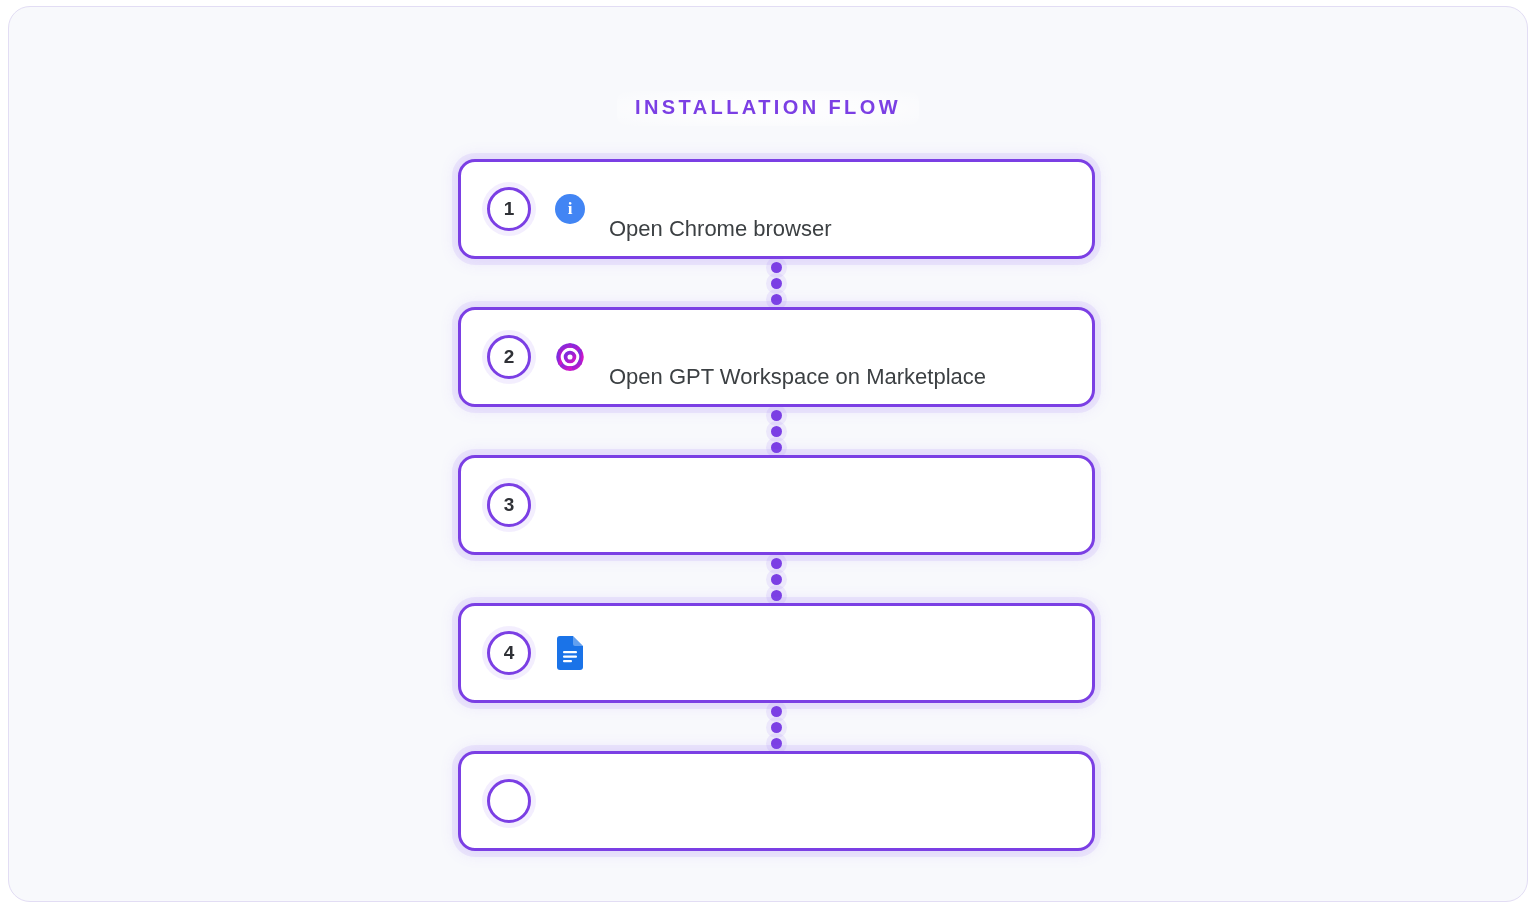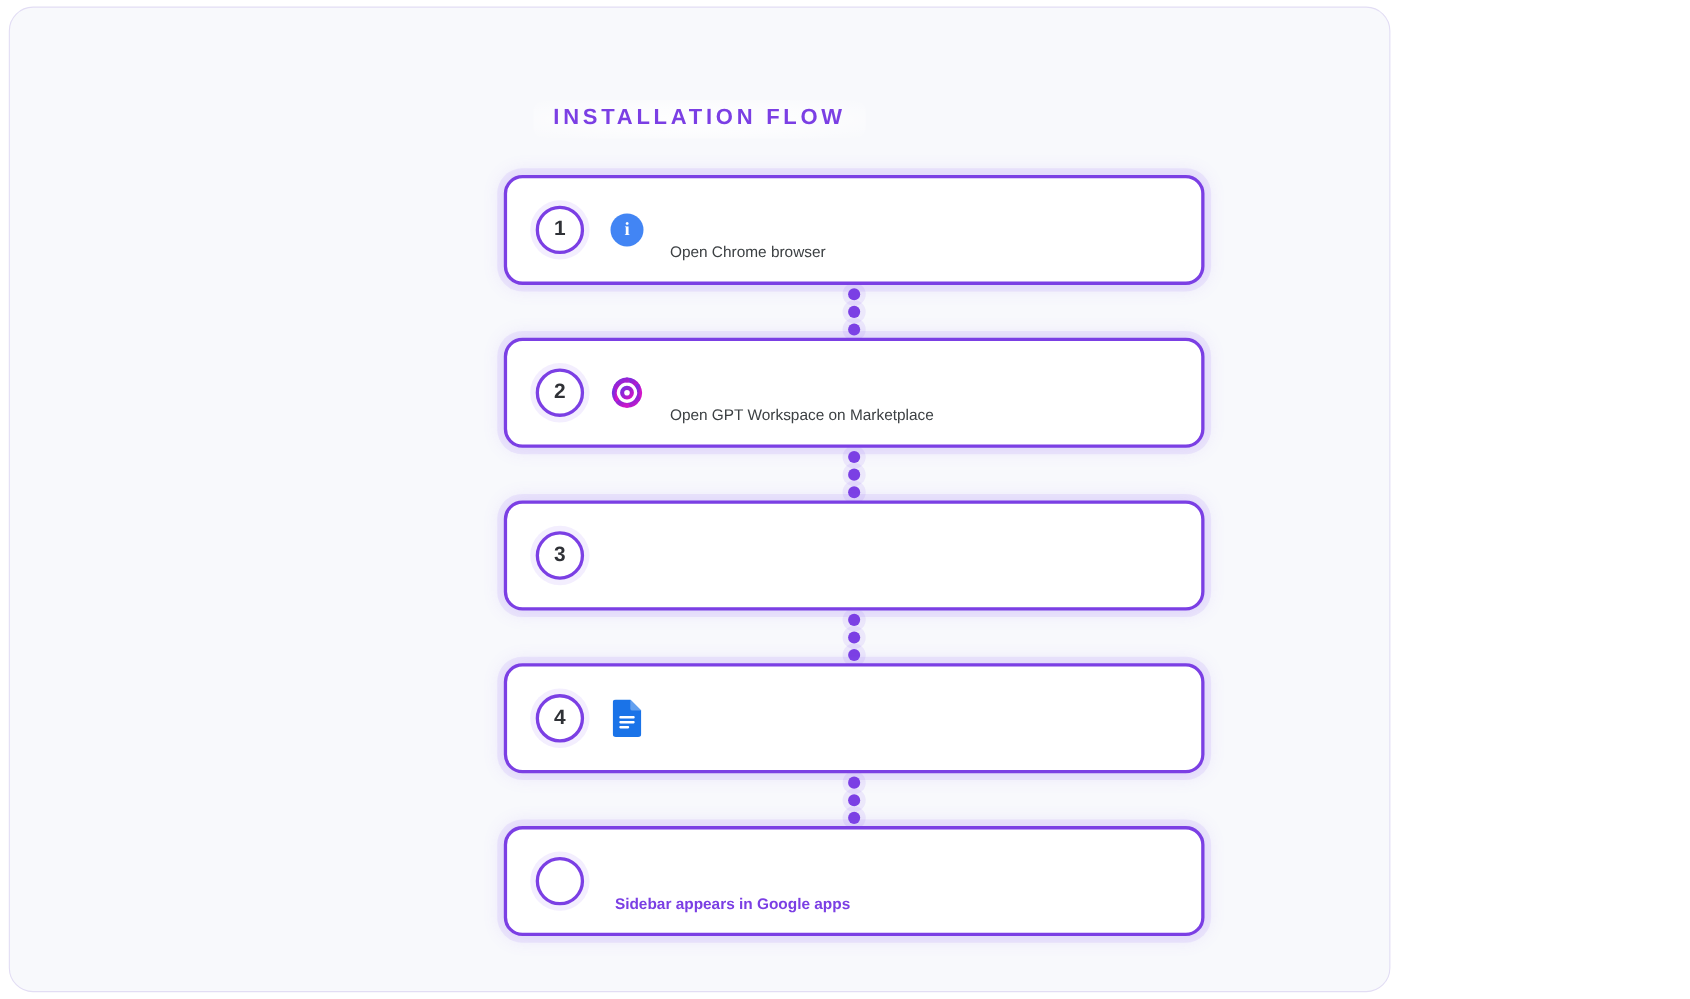--- a/index.html
+++ b/index.html
@@ -11,21 +11,21 @@
     background: #ffffff;
     font-family: "Liberation Sans", sans-serif;
     overflow: hidden;
   }
 
   
   #flow-frame {
     position: absolute;
     left: 8px;
     top: 6px;
-    width: 1256px;
+    width: 1520px;
     height: 896px;
     background: #f8f9fc;
     border: 1.5px solid #e2ddf4;
     border-radius: 22px;
     overflow: hidden;
   }
 
   
   #flow-title {
     position: absolute;
@@ -93,21 +93,21 @@
     width: 34px;
     height: 34px;
     margin-left: 22px;
     display: flex;
     align-items: center;
     justify-content: center;
   }
 
   .step-label {
     margin-left: 22px;
-    font-size: 14px;
+    font-size: 22px;
     color: #3c4043;
     white-space: nowrap;
     margin-top: 40px;
   }
   .step-card.final .step-label {
     font-weight: bold;
     color: #7b3fe4;
   }
   
   .step-card.no-icon .step-label { margin-left: 28px; }
@@ -218,17 +218,16 @@
           </svg>
         </span>
       </div>
       <div class="connector">
         <span class="dot" style="background: rgb(123, 63, 228);"></span>
         <span class="dot" style="background: rgb(123, 63, 228);"></span>
         <span class="dot" style="background: rgb(123, 63, 228);"></span>
       </div>
       <div class="step-card final no-icon" style="border-color: rgb(123, 63, 228);">
         <div class="step-badge"></div>
-        <div class="step-label">Sidebar appears in Google apps</div>
       </div>
     </div>
 
 </div>
 
 </body></html>

